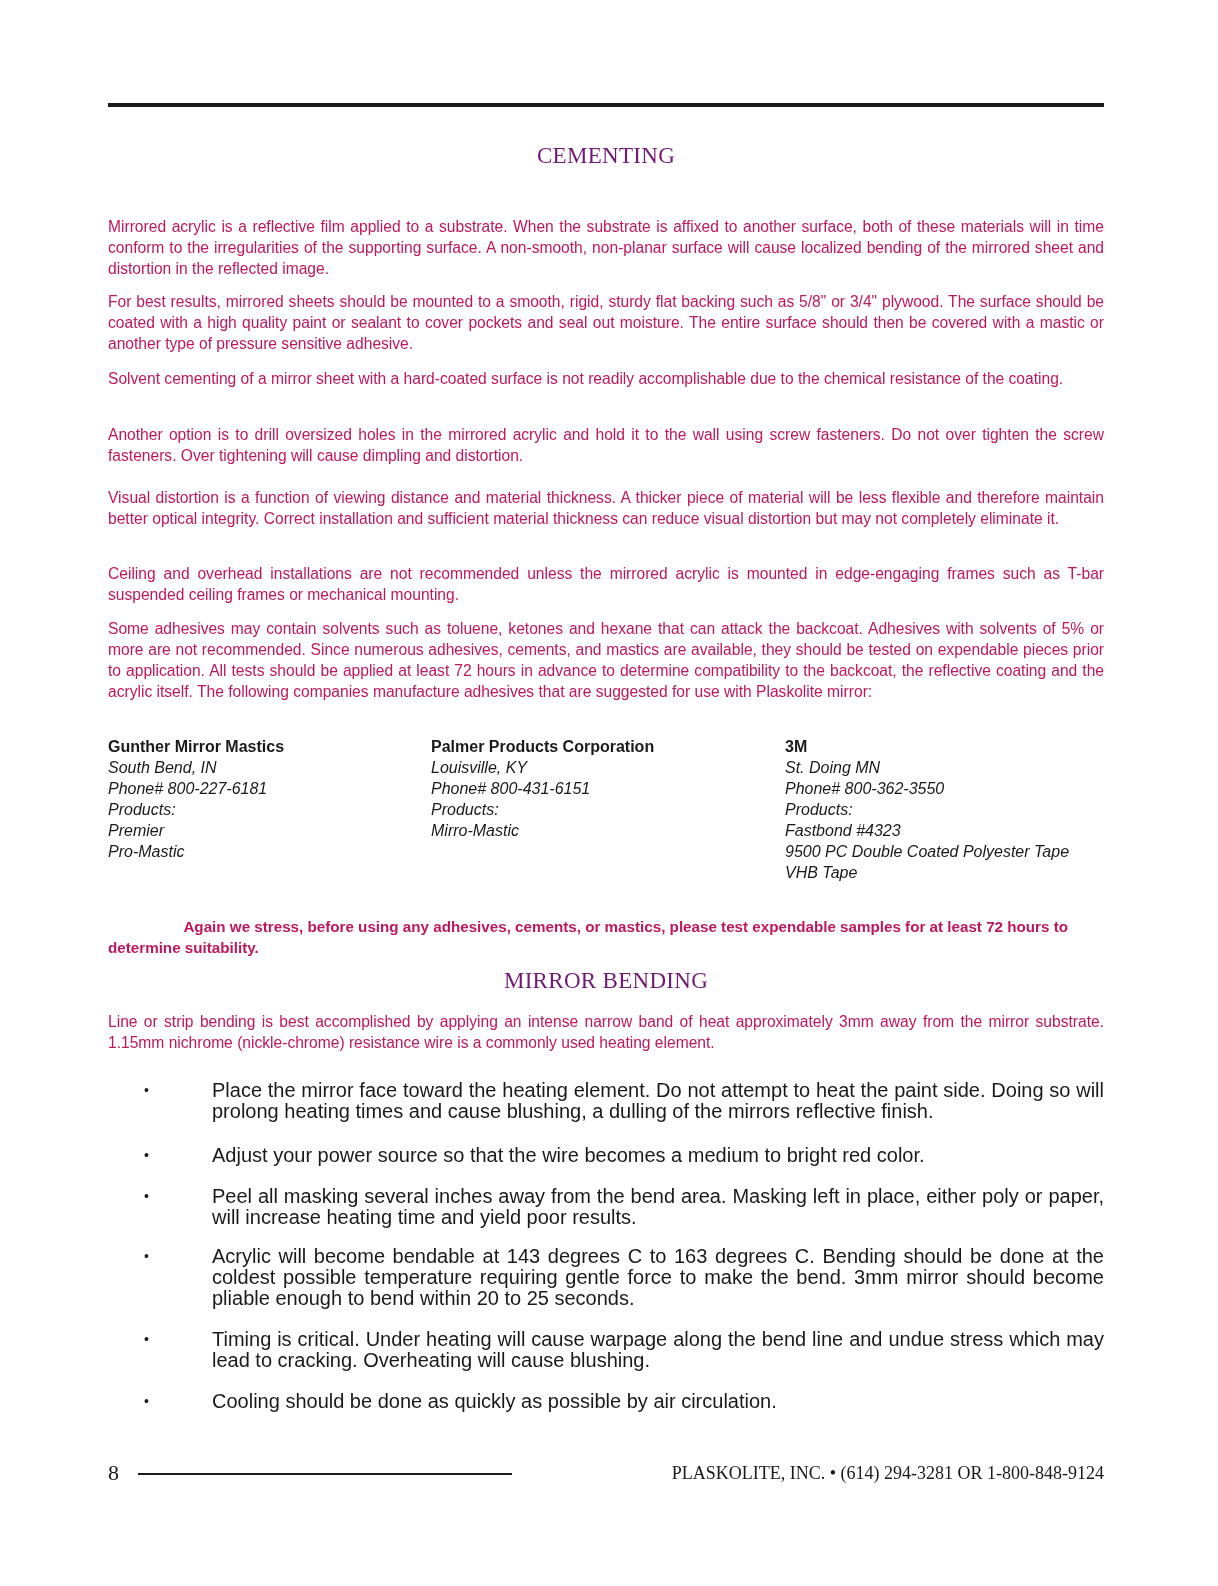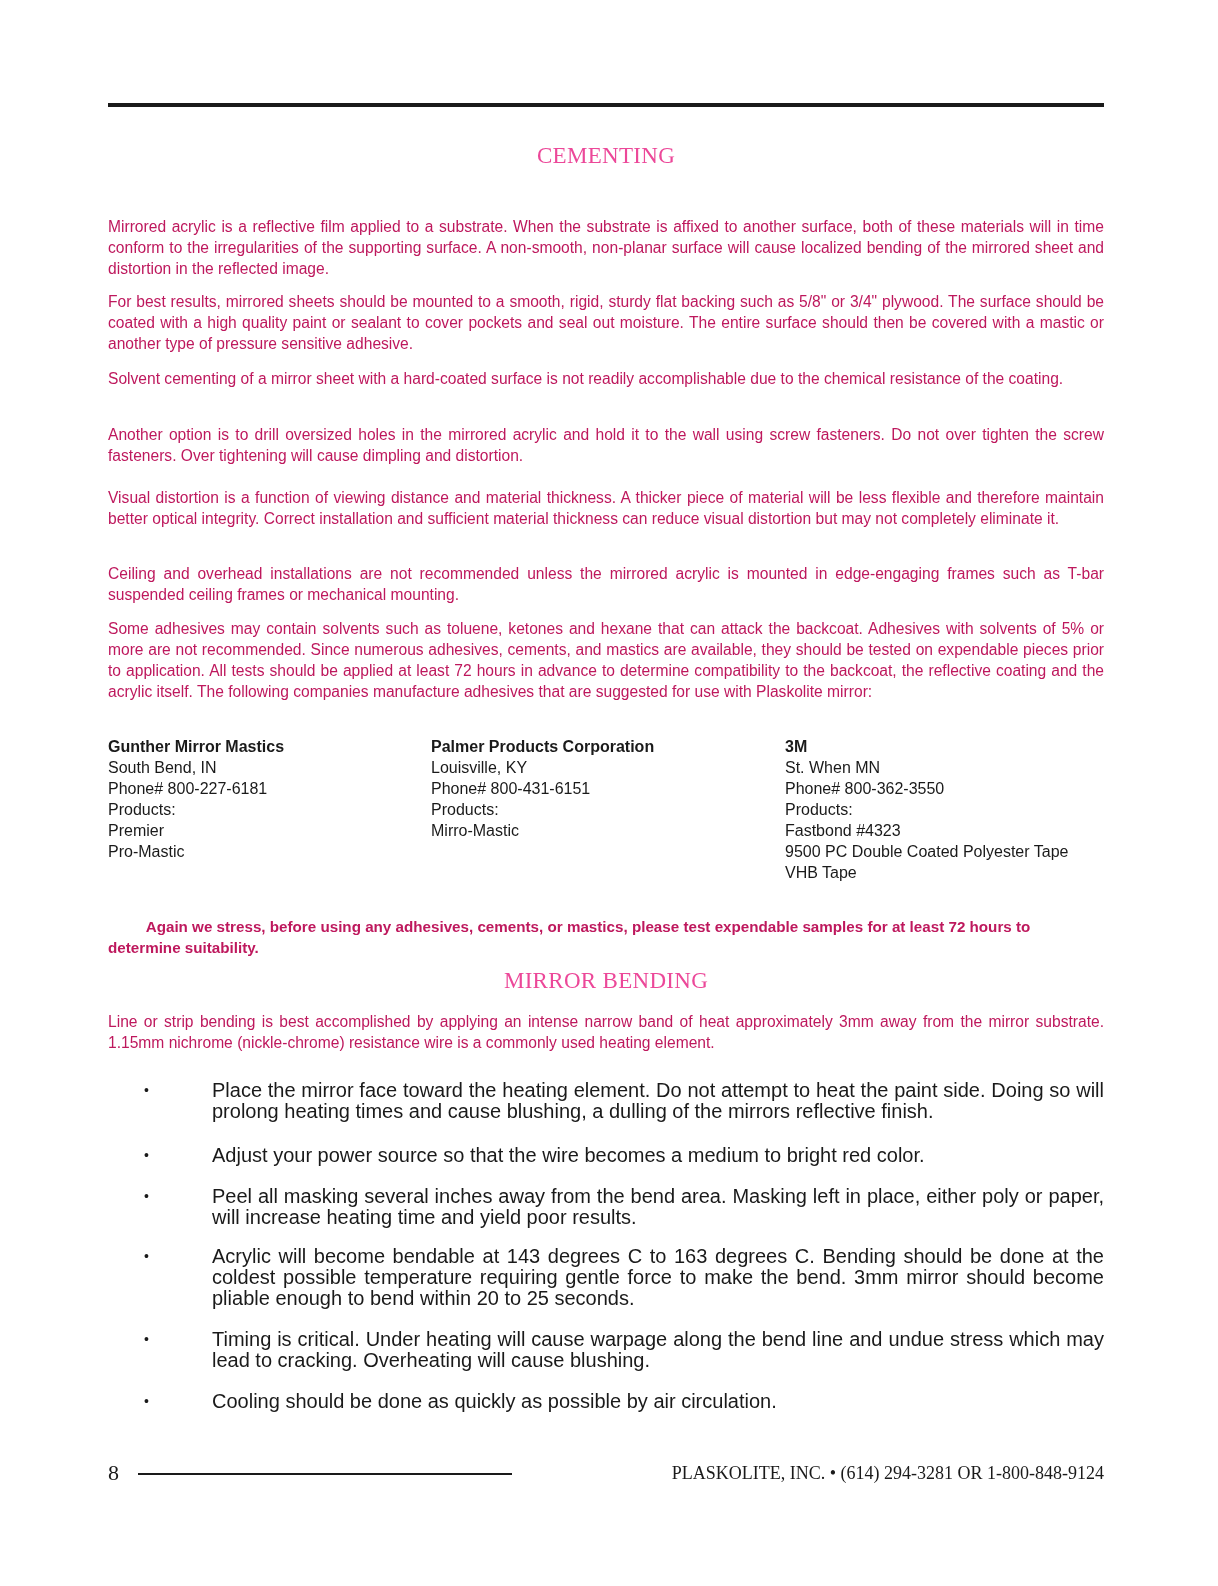--- a/index.html
+++ b/index.html
@@ -30,60 +30,61 @@
       background: #1a1a1a;
     }
     .section-title {
       position: absolute;
       left: 0;
       width: 996px;
       text-align: center;
       font-family: "Liberation Serif", serif;
       font-size: 23px;
       letter-spacing: 0.3px;
-      color: #ec4899;
+      color: #701a75;
       margin: 0;
       font-weight: normal;
     }
     .para {
       position: absolute;
       left: 0;
       width: 996px;
       margin: 0;
       font-size: 15.6px;
       line-height: 21px;
       text-align: justify;
       text-align-last: left;
       color: #be185d;
     }
     .bold-note {
       font-weight: bold;
       font-size: 15.2px;
       line-height: 21px;
-      text-align: center;
+      text-align: right;
     }
     .companies {
       position: absolute;
       left: 0;
       top: 736px;
       width: 996px;
       height: 150px;
     }
     .company {
       position: absolute;
       top: 0;
       font-size: 16px;
       line-height: 21px;
     }
     .company .name {
       font-weight: bold;
       display: block;
     }
     .company .line {
       display: block;
+      font-style: italic;
     }
     .bullets {
       position: absolute;
       left: 0;
       top: 1080px;
       width: 996px;
       margin: 0;
       padding: 0;
       list-style: none;
     }
@@ -169,21 +170,21 @@
     </div>
     <div class="company" style="left:323px;">
       <span class="name">Palmer Products Corporation</span>
       <span class="line">Louisville, KY</span>
       <span class="line">Phone# 800-431-6151</span>
       <span class="line">Products:</span>
       <span class="line">Mirro-Mastic</span>
     </div>
     <div class="company" style="left:641px;margin-left:36px;">
       <span class="name">3M</span>
-      <span class="line">St. When MN</span>
+      <span class="line">St. Doing MN</span>
       <span class="line">Phone# 800-362-3550</span>
       <span class="line">Products:</span>
       <span class="line">Fastbond #4323</span>
       <span class="line">9500 PC Double Coated Polyester Tape</span>
       <span class="line">VHB Tape</span>
     </div>
   </div>
 
   <p class="para bold-note" style="top:916px; width:960px;">Again we stress, before using any adhesives, cements, or mastics, please test expendable samples for at least 72 hours to determine suitability.</p>
 

